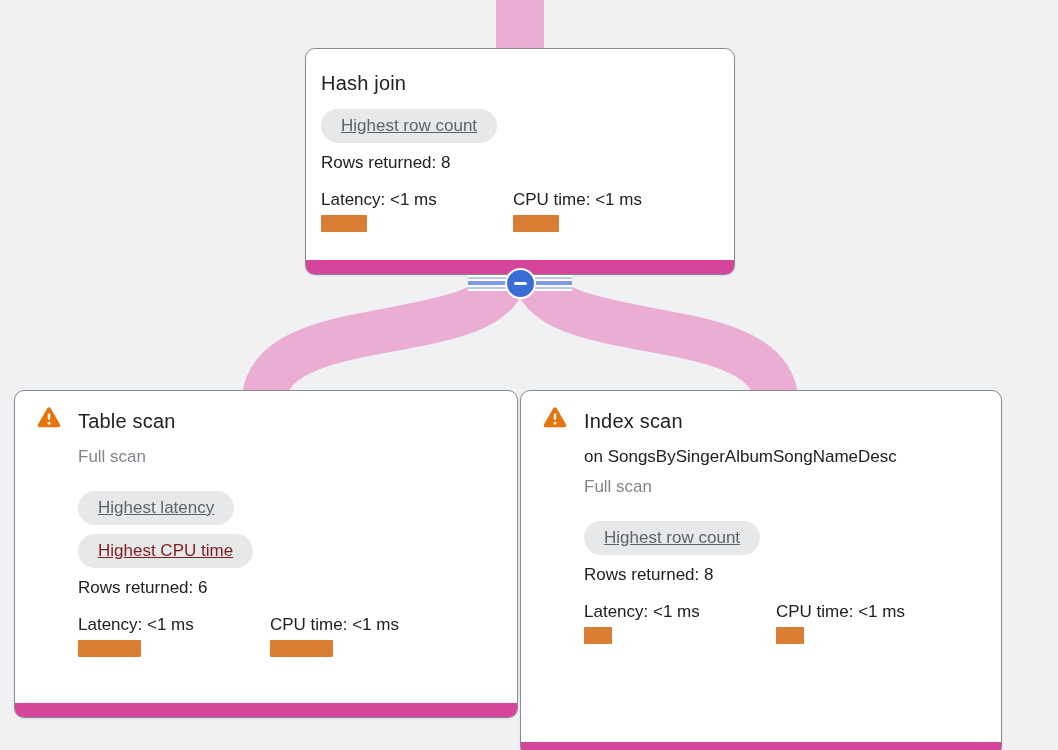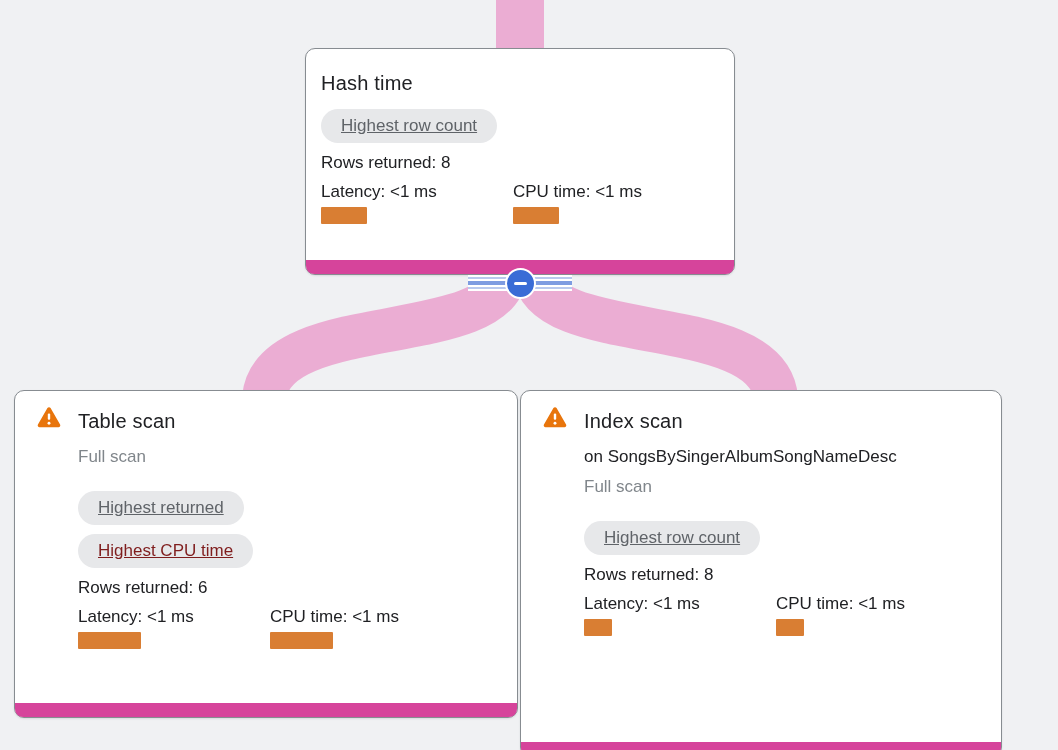--- a/index.html
+++ b/index.html
@@ -15,21 +15,21 @@
   .content-child{padding:18px 15px 0 63px;}
   .node-title{font-size:20px;font-weight:500;line-height:24px;letter-spacing:.2px;color:#202124;}
   .content-plain .node-title{margin-bottom:14px;}
   .content-child .node-title{margin-bottom:13px;}
   .subtitle{font-size:17px;line-height:21px;color:#202124;margin-bottom:9px;}
   .scanmode{font-size:17px;line-height:21px;color:#80868b;margin-bottom:24px;}
   .badge{display:table;font-size:17px;font-weight:500;line-height:20px;
          padding:7px 20px;border-radius:17px;margin-bottom:9px;white-space:nowrap;text-decoration:underline;}
   .rows{font-size:17px;line-height:21px;margin-top:7px;}
   .content-plain .rows{margin-top:8px;}
-  .metrics{display:flex;margin-top:8px;}
+  .metrics{display:flex;margin-top:16px;}
   .metric{width:192px;}
   .metric-label{font-size:17px;line-height:21px;white-space:nowrap;}
   .bar{height:17px;margin-top:5px;border-radius:1px;}
   .accent{position:absolute;left:0;right:0;bottom:0;height:14px;border-radius:0 0 8px 8px;}
   .warn{position:absolute;left:22px;top:16px;width:24px;height:21px;}
 
   .rail{position:absolute;z-index:4;width:104px;height:16px;background:
         linear-gradient(180deg,#ffffff 0 2px,#b9c9ee 2px 4px,#ffffff 4px 6px,
         #7e9ce1 6px 10px,#ffffff 10px 12px,#b9c9ee 12px 14px,#ffffff 14px 16px);}
   .collapse-btn{position:absolute;z-index:5;width:31px;height:31px;border-radius:50%;
@@ -43,21 +43,21 @@
 <div id="canvas">
 
   <svg class="edges" width="1058" height="750">
     <rect x="496" y="0" width="48" height="52" style="fill: rgb(235, 173, 211);"></rect>
     <path d="M 505 274 C 496 348, 272 310, 264 398" stroke-width="44" fill="none" style="stroke: rgb(235, 173, 211);"></path>
     <path d="M 535 274 C 544 348, 768 310, 776 398" stroke-width="44" fill="none" style="stroke: rgb(235, 173, 211);"></path>
   </svg>
 
   <div class="node" style="left:305px;top:48px;width:430px;height:227px;">
     <div class="content content-plain">
-      <div class="node-title">Hash time</div>
+      <div class="node-title">Hash join</div>
       <div class="badge" style="background: rgb(231, 232, 234); color: rgb(95, 99, 104);">Highest row count</div>
       <div class="rows">Rows returned: 8</div>
       <div class="metrics">
         <div class="metric">
           <div class="metric-label">Latency: &lt;1 ms</div>
           <div class="bar" style="width: 46px; background: rgb(217, 126, 51);"></div>
         </div>
         <div class="metric">
           <div class="metric-label">CPU time: &lt;1 ms</div>
           <div class="bar" style="width: 46px; background: rgb(217, 126, 51);"></div>
@@ -76,21 +76,21 @@
     <span class="warn">
       <svg viewBox="0 0 24 21" width="24" height="21">
         <path d="M10.43 1.1 L0.93 17.5 a1.8 1.8 0 0 0 1.56 2.7 h19.02 a1.8 1.8 0 0 0 1.56 -2.7 L13.57 1.1 a1.81 1.81 0 0 0 -3.14 0 Z" style="fill: rgb(232, 117, 12);"></path>
         <rect x="10.8" y="6.4" width="2.4" height="6.4" rx="1.1" fill="#ffffff"></rect>
         <circle cx="12" cy="16.3" r="1.45" fill="#ffffff"></circle>
       </svg>
     </span>
     <div class="content content-child">
       <div class="node-title">Table scan</div>
       <div class="scanmode">Full scan</div>
-      <div class="badge" style="background: rgb(231, 232, 234); color: rgb(95, 99, 104);">Highest returned</div>
+      <div class="badge" style="background: rgb(231, 232, 234); color: rgb(95, 99, 104);">Highest latency</div>
       <div class="badge" style="background: rgb(231, 232, 234); color: #7f1d1d;">Highest CPU time</div>
       <div class="rows">Rows returned: 6</div>
       <div class="metrics">
         <div class="metric">
           <div class="metric-label">Latency: &lt;1 ms</div>
           <div class="bar" style="width: 63px; background: rgb(217, 126, 51);"></div>
         </div>
         <div class="metric">
           <div class="metric-label">CPU time: &lt;1 ms</div>
           <div class="bar" style="width: 63px; background: rgb(217, 126, 51);"></div>

